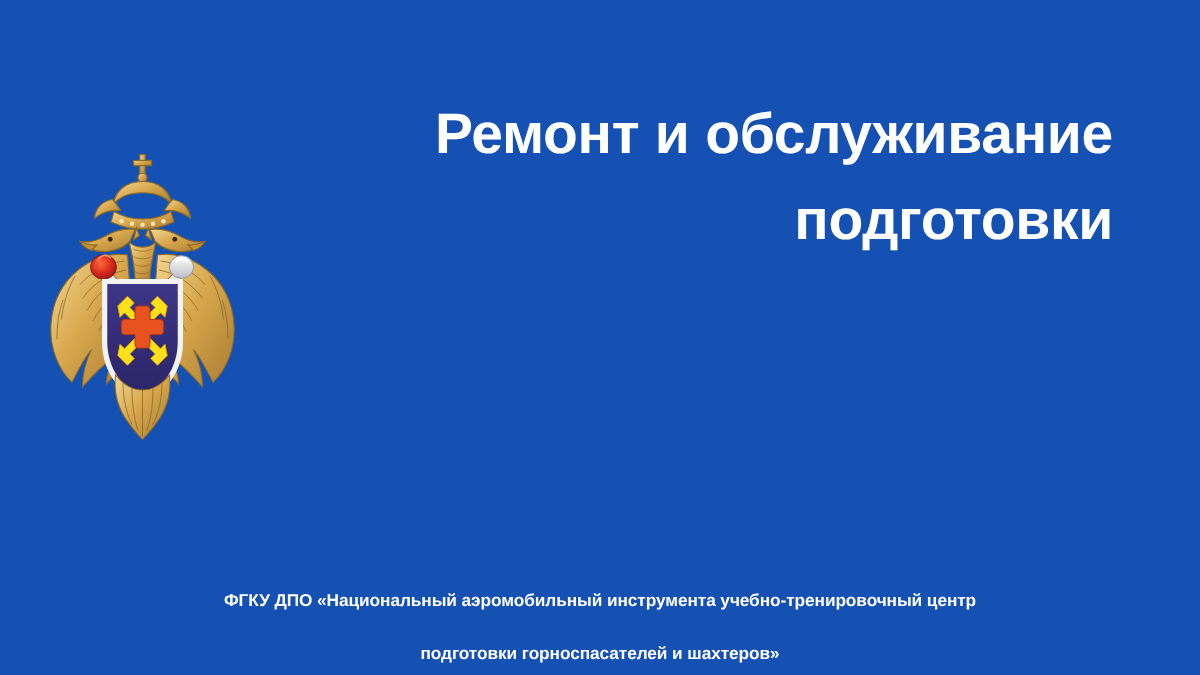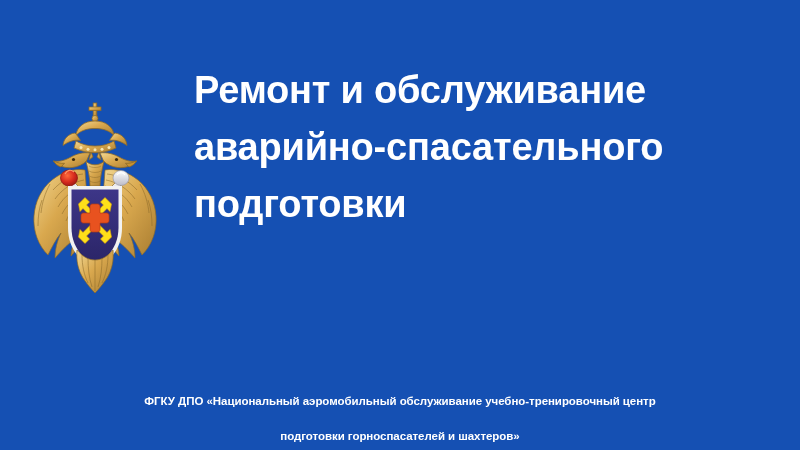--- a/index.html
+++ b/index.html
@@ -32,24 +32,24 @@
   }
   .emblem svg {
     display: block;
     width: 100%;
     height: 100%;
   }
 
   
   .title-block {
     position: absolute;
-    left: 194px;
+    left: 180px;
     top: 62px;
     width: 562px;
-    text-align: left;
+    text-align: right;
   }
   .title-line {
     display: block;
     color: #ffffff;
     font-family: "Liberation Sans", sans-serif;
     font-weight: bold;
     font-size: 38px;
     line-height: 57px;
     letter-spacing: -0.2px;
     white-space: nowrap;
@@ -240,22 +240,21 @@
           <path d="M67 160 L67 191"></path>
           <path d="M74 158.5 C74 168 73 178 70 187"></path>
           <path d="M80 155 C80 165 78 175 74 183"></path>
         </g>
       </g>
     </svg>
   </div>
 
   <div class="title-block">
     <span class="title-line">Ремонт и обслуживание</span>
-    <span class="title-line">аварийно-спасательного</span>
     <span class="title-line">подготовки</span>
   </div>
 
   <div class="footer">
-    <span class="footer-line">ФГКУ ДПО «Национальный аэромобильный обслуживание учебно-тренировочный центр</span>
+    <span class="footer-line">ФГКУ ДПО «Национальный аэромобильный инструмента учебно-тренировочный центр</span>
     <span class="footer-line">подготовки горноспасателей и шахтеров»</span>
   </div>
 
 </div>
 
 </body></html>

